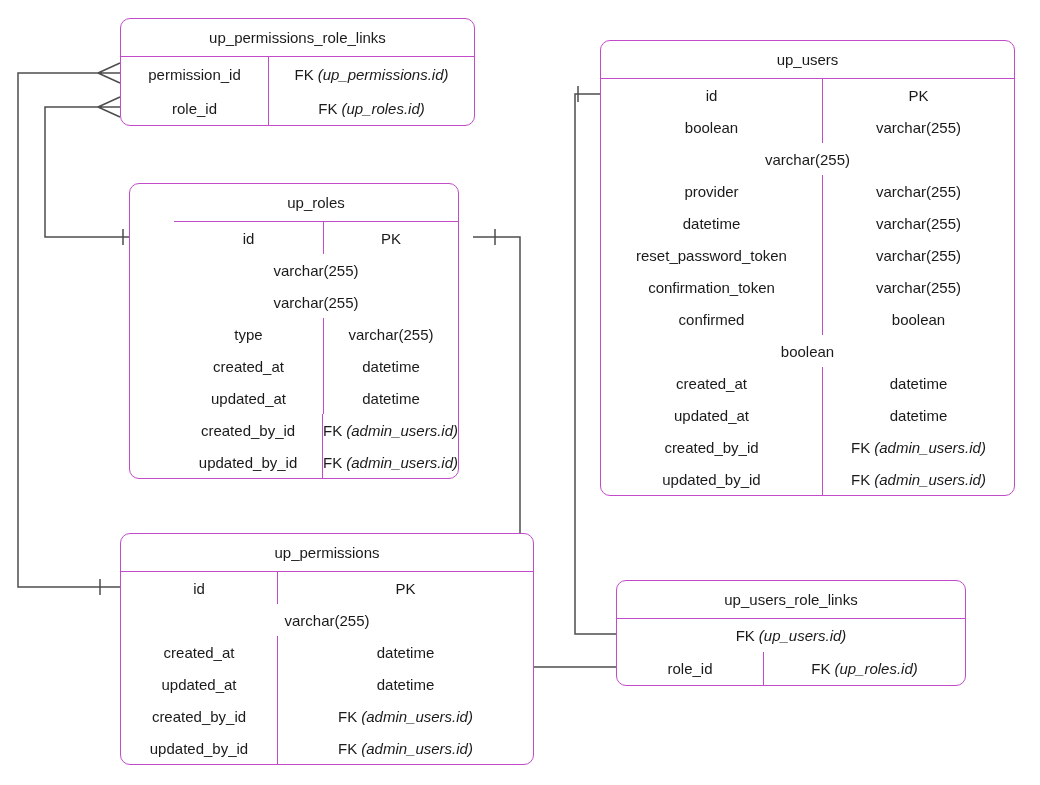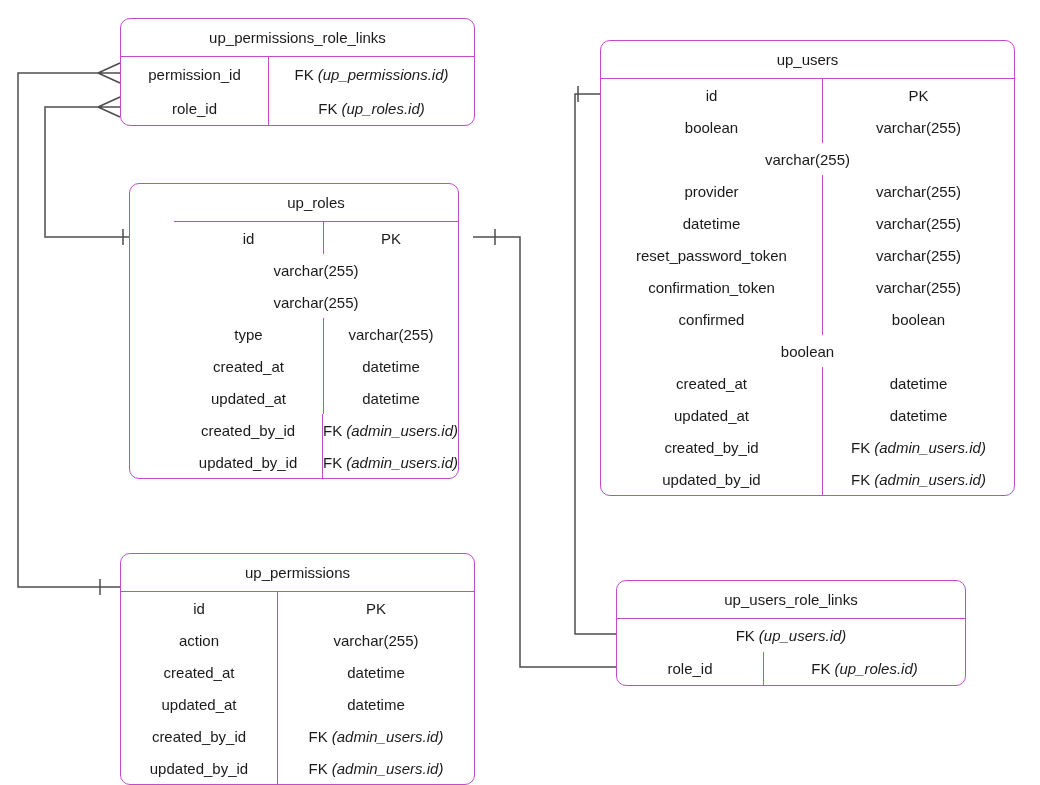--- a/index.html
+++ b/index.html
@@ -189,29 +189,28 @@
         <div class="trow">
           <div class="cell name">updated_by_id</div>
           <div class="cell type">
             <span>FK</span>
             <span class="ref">(admin_users.id)</span>
           </div>
         </div>
       </div>
   </div>
 
-  <div class="db-table" style="left:120px; top:533px; width:355px;margin-top:20px; --name-w:157px; --row-h:32px;">
+  <div class="db-table" style="left:120px; top:533px; width:414px; --name-w:157px; --row-h:32px;">
     <div class="table-title">up_permissions</div>
     <div class="table-rows">
         <div class="trow">
           <div class="cell name">id</div>
           <div class="cell type">PK</div>
         </div>
         <div class="trow">
-          <div class="cell name">action</div>
           <div class="cell type">varchar(255)</div>
         </div>
         <div class="trow">
           <div class="cell name">created_at</div>
           <div class="cell type">datetime</div>
         </div>
         <div class="trow">
           <div class="cell name">updated_at</div>
           <div class="cell type">datetime</div>
         </div>

